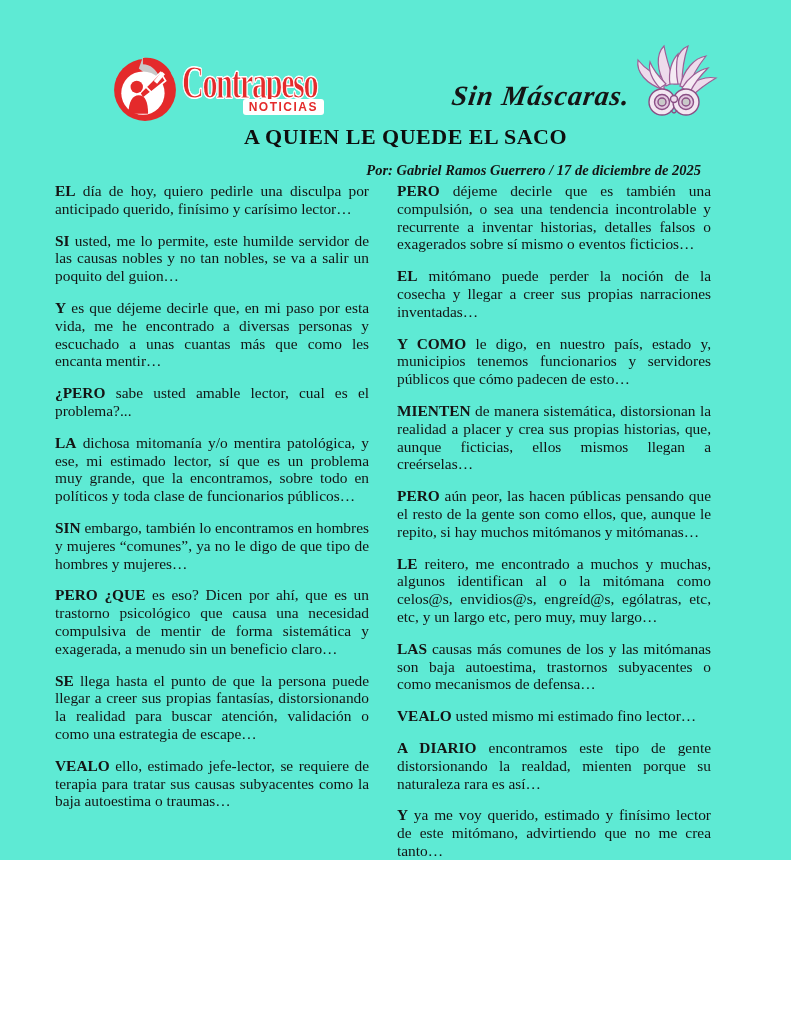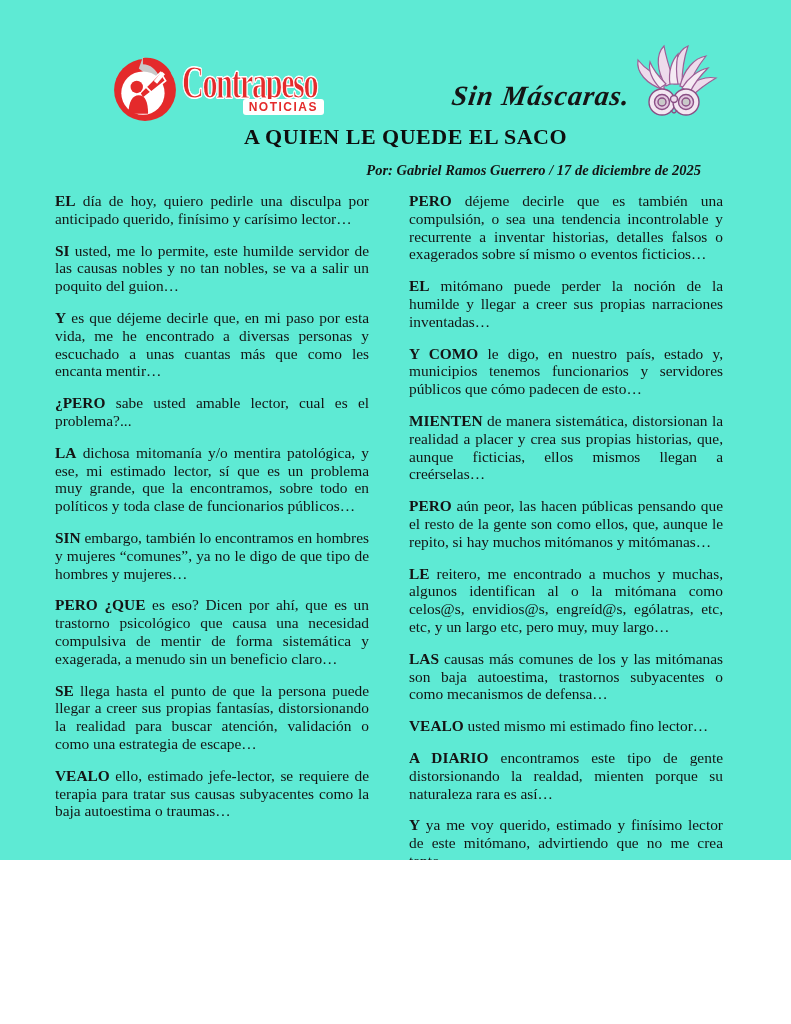--- a/index.html
+++ b/index.html
@@ -50,22 +50,22 @@
     font-size:22px;font-weight:bold;letter-spacing:0.5px;
     color:#0e0e0e;
   }
   .byline{
     position:absolute;top:162px;left:0;width:701px;
     text-align:right;
     font-size:14.5px;font-weight:bold;font-style:italic;
   }
   
   .columns{
-    position:absolute;top:192px;left:55px;width:681px;
-    display:flex;gap:40px;
+    position:absolute;top:182px;left:55px;width:681px;
+    display:flex;gap:28px;
   }
   .col{
     width:314px;
     text-align:justify;
     font-size:15.4px;line-height:17.8px;
   }
   .col p.para{margin:0 0 14px 0;}
   .col b.lead{font-weight:bold;}
   
   .footer{
@@ -141,21 +141,21 @@
         <p class="para"><b class="lead">Y</b><span> es que déjeme decirle que, en mi paso por esta vida, me he encontrado a diversas personas y escuchado a unas cuantas más que como les encanta mentir…</span></p>
         <p class="para"><b class="lead">¿PERO</b><span> sabe usted amable lector, cual es el problema?...</span></p>
         <p class="para"><b class="lead">LA</b><span> dichosa mitomanía y/o mentira patológica, y ese, mi estimado lector, sí que es un problema muy grande, que la encontramos, sobre todo en políticos y toda clase de funcionarios públicos…</span></p>
         <p class="para"><b class="lead">SIN</b><span> embargo, también lo encontramos en hombres y mujeres “comunes”, ya no le digo de que tipo de hombres y mujeres…</span></p>
         <p class="para"><b class="lead">PERO ¿QUE</b><span> es eso? Dicen por ahí, que es un trastorno psicológico que causa una necesidad compulsiva de mentir de forma sistemática y exagerada, a menudo sin un beneficio claro…</span></p>
         <p class="para"><b class="lead">SE</b><span> llega hasta el punto de que la persona puede llegar a creer sus propias fantasías, distorsionando la realidad para buscar atención, validación o como una estrategia de escape…</span></p>
         <p class="para"><b class="lead">VEALO</b><span> ello, estimado jefe-lector, se requiere de terapia para tratar sus causas subyacentes como la baja autoestima o traumas…</span></p>
       </div>
     <div class="col">
         <p class="para"><b class="lead">PERO</b><span> déjeme decirle que es también una compulsión, o sea una tendencia incontrolable y recurrente a inventar historias, detalles falsos o exagerados sobre sí mismo o eventos ficticios…</span></p>
-        <p class="para"><b class="lead">EL</b><span> mitómano puede perder la noción de la humilde y llegar a creer sus propias narraciones inventadas…</span></p>
+        <p class="para"><b class="lead">EL</b><span> mitómano puede perder la noción de la cosecha y llegar a creer sus propias narraciones inventadas…</span></p>
         <p class="para"><b class="lead">Y COMO</b><span> le digo, en nuestro país, estado y, municipios tenemos funcionarios y servidores públicos que cómo padecen de esto…</span></p>
         <p class="para"><b class="lead">MIENTEN</b><span> de manera sistemática, distorsionan la realidad a placer y crea sus propias historias, que, aunque ficticias, ellos mismos llegan a creérselas…</span></p>
         <p class="para"><b class="lead">PERO</b><span> aún peor, las hacen públicas pensando que el resto de la gente son como ellos, que, aunque le repito, si hay muchos mitómanos y mitómanas…</span></p>
         <p class="para"><b class="lead">LE</b><span> reitero, me encontrado a muchos y muchas, algunos identifican al o la mitómana como celos@s, envidios@s, engreíd@s, ególatras, etc, etc, y un largo etc, pero muy, muy largo…</span></p>
         <p class="para"><b class="lead">LAS</b><span> causas más comunes de los y las mitómanas son baja autoestima, trastornos subyacentes o como mecanismos de defensa…</span></p>
         <p class="para"><b class="lead">VEALO</b><span> usted mismo mi estimado fino lector…</span></p>
         <p class="para"><b class="lead">A DIARIO</b><span> encontramos este tipo de gente distorsionando la realdad, mienten porque su naturaleza rara es así…</span></p>
         <p class="para"><b class="lead">Y</b><span> ya me voy querido, estimado y finísimo lector de este mitómano, advirtiendo que no me crea tanto…</span></p>
         <p class="para"><b class="lead">ES</b><span> cuanto…</span></p>
       </div>

